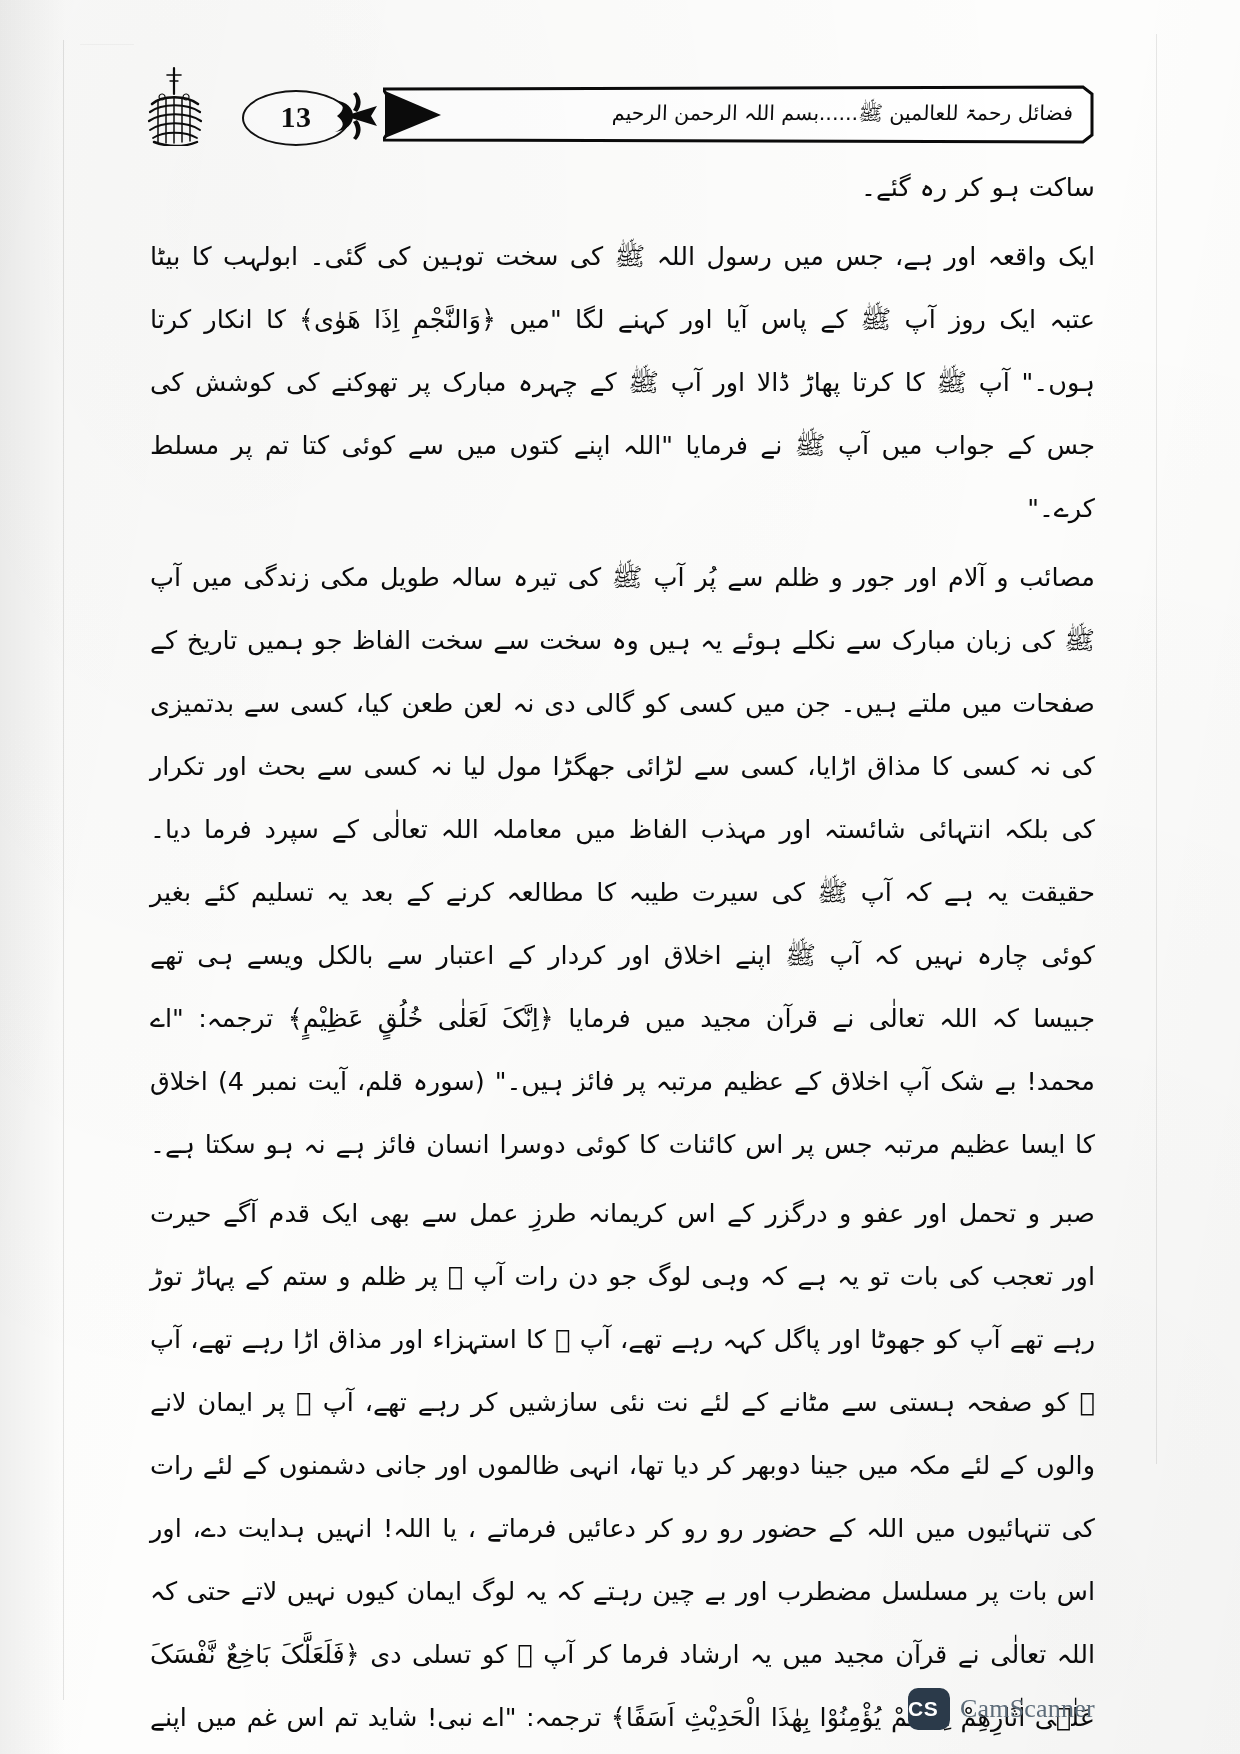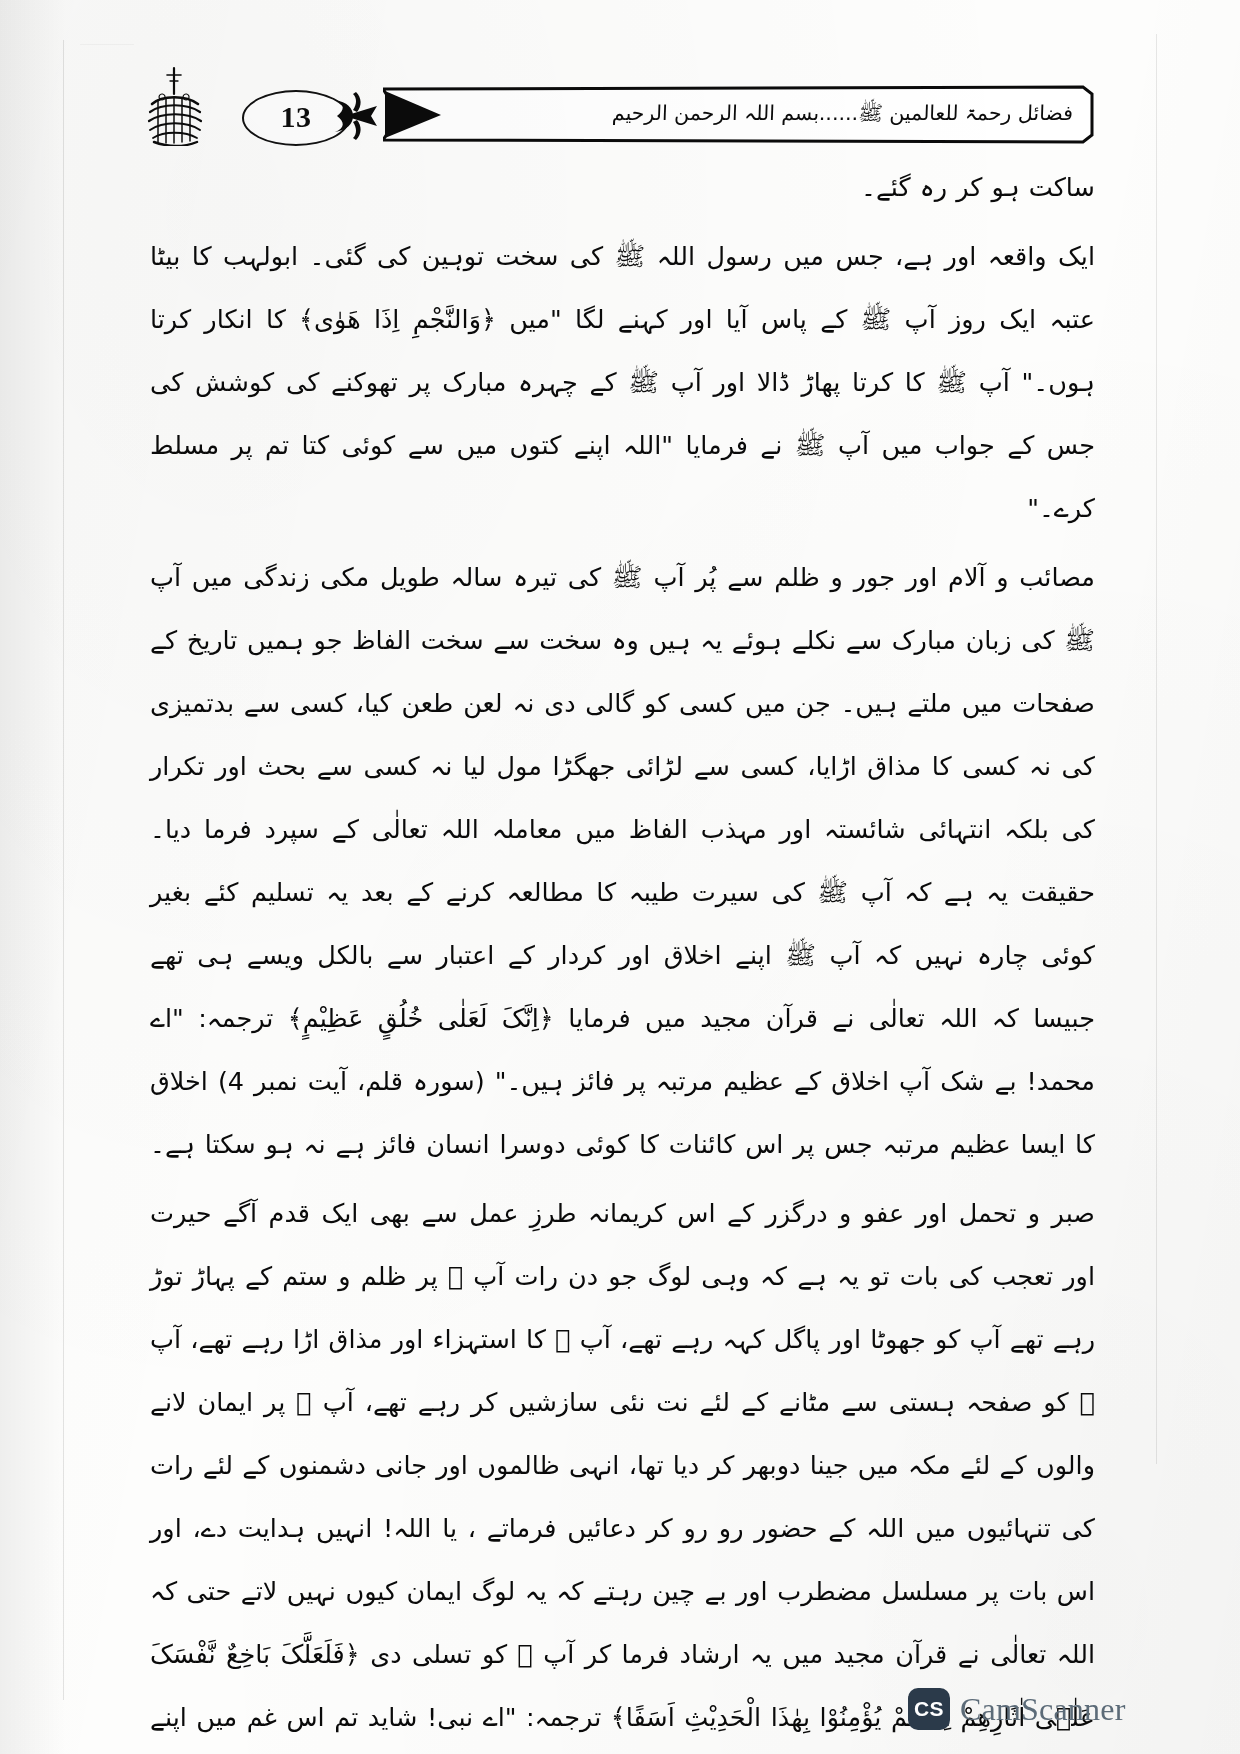--- a/index.html
+++ b/index.html
@@ -175,32 +175,32 @@
     gap: 10px;
     direction: ltr;
   }
   .cs-badge {
     width: 42px;
     height: 42px;
     border-radius: 10px;
     background: #2b3a4a;
     display: flex;
     align-items: center;
-    justify-content: center;
+    justify-content: flex-start;
   }
   .cs-badge span {
     color: #ffffff;
     font-family: "Liberation Sans", sans-serif;
     font-weight: 700;
     font-size: 21px;
     letter-spacing: 0.5px;
   }
   .cs-word {
     font-family: "Liberation Serif", serif;
-    font-size: 32px;
+    font-size: 26px;
     color: #5c6b78;
     letter-spacing: 0.2px;
   }
 
   
   .artifact {
     position: absolute;
     background: rgba(0,0,0,0.035);
     pointer-events: none;
   }

